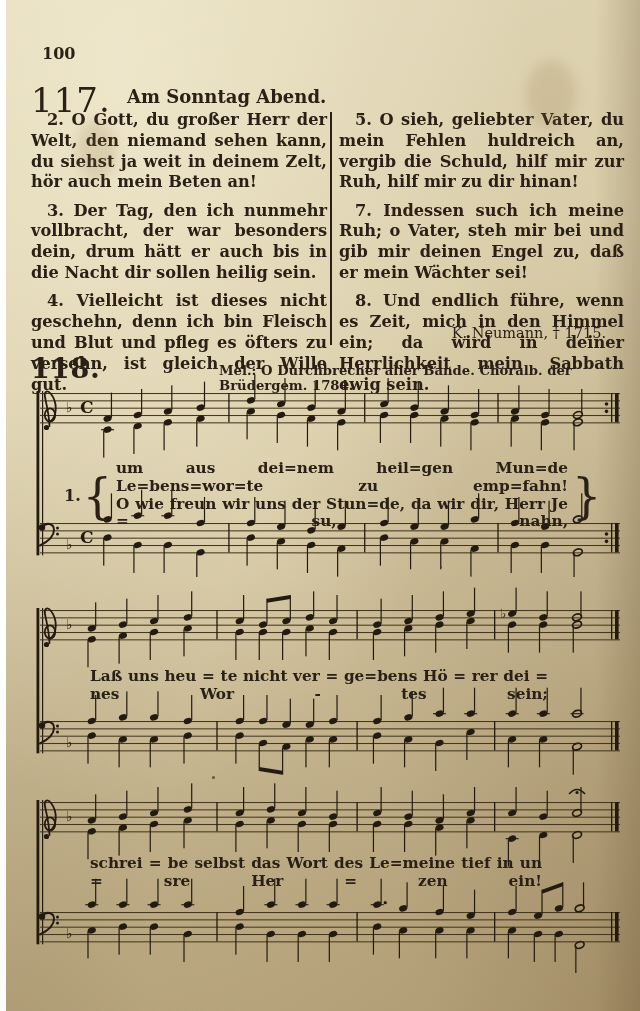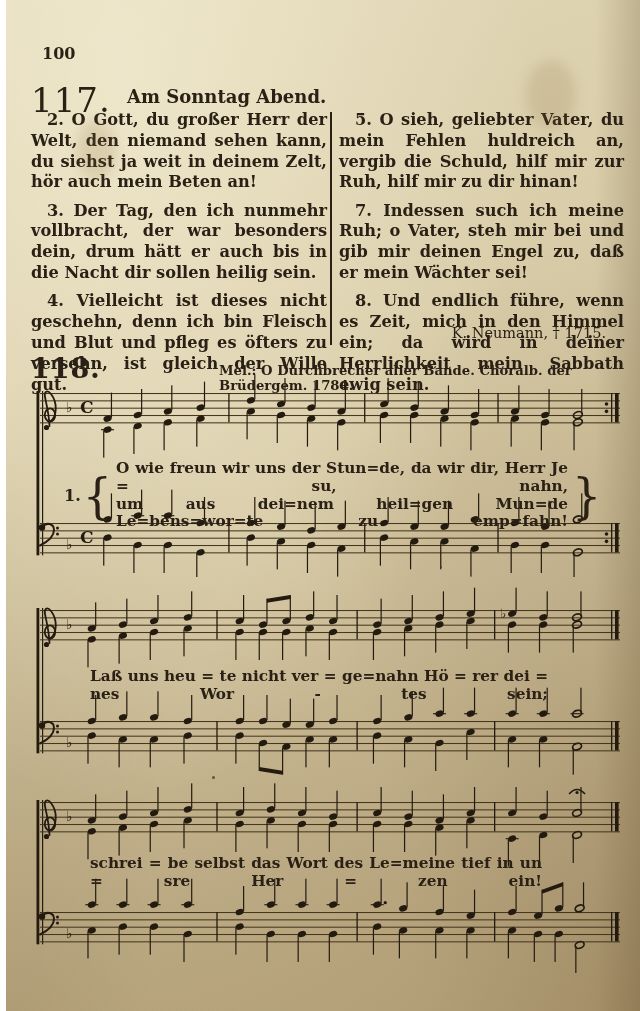--- a/index.html
+++ b/index.html
@@ -575,26 +575,26 @@
           <rect x="546.9449999999999" y="108.33500000000001" width="1.2" height="25" fill="#241b10"></rect>
           <rect x="539.245" y="171.985" width="1.2" height="27" fill="#241b10"></rect>
         </svg>
       </div>
     </div>
 
   <div class="lyric1">
     <span class="lyric-vno">1.</span>
     <span class="brace">{</span>
     <div class="l1col">
+      <div class="lyline">um  aus  dei=nem  heil=gen  Mun=de  Le=bens=wor=te  zu  emp=fahn!</div>
       <div class="lyline">O  wie freun wir  uns  der Stun=de,  da  wir  dir, Herr  Je = su,  nahn,</div>
-      <div class="lyline">um  aus  dei=nem  heil=gen  Mun=de  Le=bens=wor=te  zu  emp=fahn!</div>
     </div>
     <span class="brace">}</span>
   </div>
 
-  <div class="lyric-line" style="left:84px;top:667px;width:458px;">Laß  uns  heu = te  nicht  ver = ge=nahn  Hö = rer  dei = nes  Wor - tes  sein;</div>
+  <div class="lyric-line" style="left:84px;top:667px;width:458px;">Laß  uns  heu = te  nicht  ver = ge=bens  Hö = rer  dei = nes  Wor - tes  sein;</div>
   <div class="lyric-line" style="left:84px;top:854px;width:452px;">schrei = be  selbst  das Wort des  Le=meine  tief  in  un = sre  Her = zen  ein!</div>
 
   <div class="speck" style="left:206px;top:776px;width:3px;height:3px;"></div>
   <div class="speck" style="left:434px;top:566px;width:2px;height:2px;"></div>
   <div class="stain" style="left:70px;top:120px;width:40px;height:60px;"></div>
   <div class="stain" style="left:520px;top:60px;width:50px;height:70px;"></div>
 </div>
 
 </body></html>

